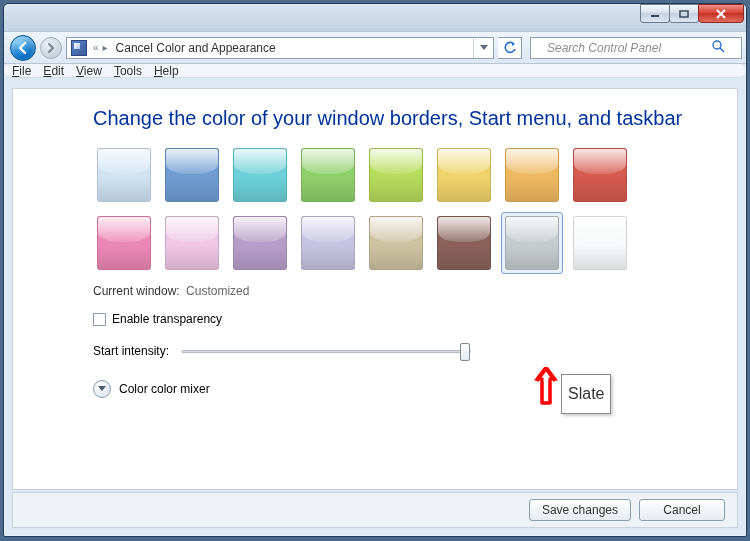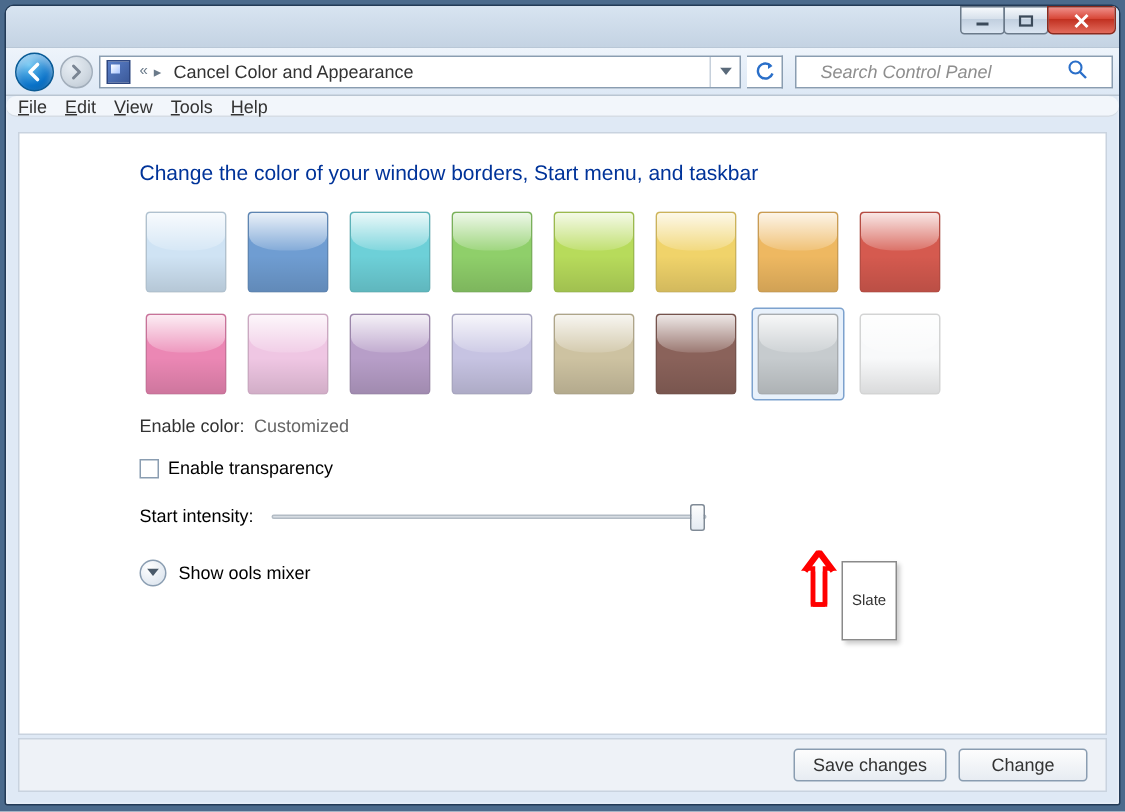--- a/index.html
+++ b/index.html
@@ -140,21 +140,21 @@
   .menu-item { color: #333; cursor: default; }
   .menu-item u { text-decoration: underline; }
   
   .content {
     position: absolute;
     left: 8px; right: 8px; top: 84px; bottom: 46px;
     background: #fff;
     border: 1px solid #c9d3df;
   }
   .content-inner { padding: 18px 32px 10px 80px; }
-  .heading { color: #003399; font-size: 14px; margin-bottom: 14px; }
+  .heading { color: #003399; font-size: 20px; margin-bottom: 14px; }
   .swatches { display: flex; flex-wrap: wrap; gap: 6px; width: 560px; margin-bottom: 10px; }
   .swatch-wrap {
     width: 62px; height: 62px;
     border: 1px solid transparent;
     border-radius: 3px;
     padding: 3px;
     display: flex;
   }
   .swatch-wrap.selected {
     border: 1px solid #7da2ce;
@@ -210,21 +210,21 @@
   
   .arrow-annot {
     position: absolute;
     left: 518px; top: 278px;
     pointer-events: none;
   }
   .tooltip {
     position: absolute;
     left: 548px; top: 285px;
     background: #fff; border: 1px solid #8a8a8a;
-    padding: 20px 6px; font-size: 10px; color: #333;
+    padding: 10px 6px; font-size: 16px; color: #333;
     box-shadow: 2px 2px 3px rgba(0,0,0,0.2);
   }
   
   .footer {
     position: absolute;
     left: 8px; right: 8px; bottom: 8px; height: 36px;
     background: #eef2f7;
     border: 1px solid #c9d3df;
     display: flex;
     align-items: center;
@@ -365,21 +365,21 @@
           </div>
           <div class="swatch-wrap selected">
             <div class="swatch" style="background: rgb(198, 203, 206);"></div>
           </div>
           <div class="swatch-wrap">
             <div class="swatch" style="background: rgb(248, 249, 250);"></div>
           </div>
         </div>
 
       <div class="cur-color">
-        <span class="lbl">Enable color:</span>
+        <span class="lbl">Current window:</span>
         <span class="val">Customized</span>
       </div>
 
       <div class="chk-row">
         <div class="chk"></div>
         <span>Enable transparency</span>
       </div>
 
       <div class="slider-row">
         <span>Start intensity:</span>
@@ -387,34 +387,34 @@
           <div class="slider-thumb"></div>
         </div>
       </div>
 
       <div class="expand-row">
         <div class="expand-btn">
           <svg width="8" height="6">
               <path d="M0 0 L4 5 L8 0" fill="#4a5a6a"></path>
             </svg>
         </div>
-        <span>Show ools mixer</span>
+        <span>Color color mixer</span>
       </div>
 
     </div>
 
     <svg class="arrow-annot" width="30" height="40">
       <path d="M15 40 L15 12 M15 12 L6 12 L6 0 L24 0 L24 12 L15 12" fill="none"></path>
       <path d="M6 12 L15 0 L24 12 L19 12 L19 36 L11 36 L11 12 Z" fill="none" stroke="#ff0000" stroke-width="3" stroke-linejoin="miter"></path>
       <path d="M6 14 L15 2 L24 14" fill="none" stroke="#ff0000" stroke-width="3"></path>
       <line x1="11" y1="14" x2="11" y2="36" stroke="#ff0000" stroke-width="3"></line>
       <line x1="19" y1="14" x2="19" y2="36" stroke="#ff0000" stroke-width="3"></line>
       <line x1="11" y1="36" x2="19" y2="36" stroke="#ff0000" stroke-width="3"></line>
     </svg>
     <div class="tooltip">Slate</div>
   </div>
 
   <div class="footer">
     <div class="btn">Save changes</div>
-    <div class="btn">Change</div>
+    <div class="btn">Cancel</div>
   </div>
 
 </div>
 
 </body></html>

